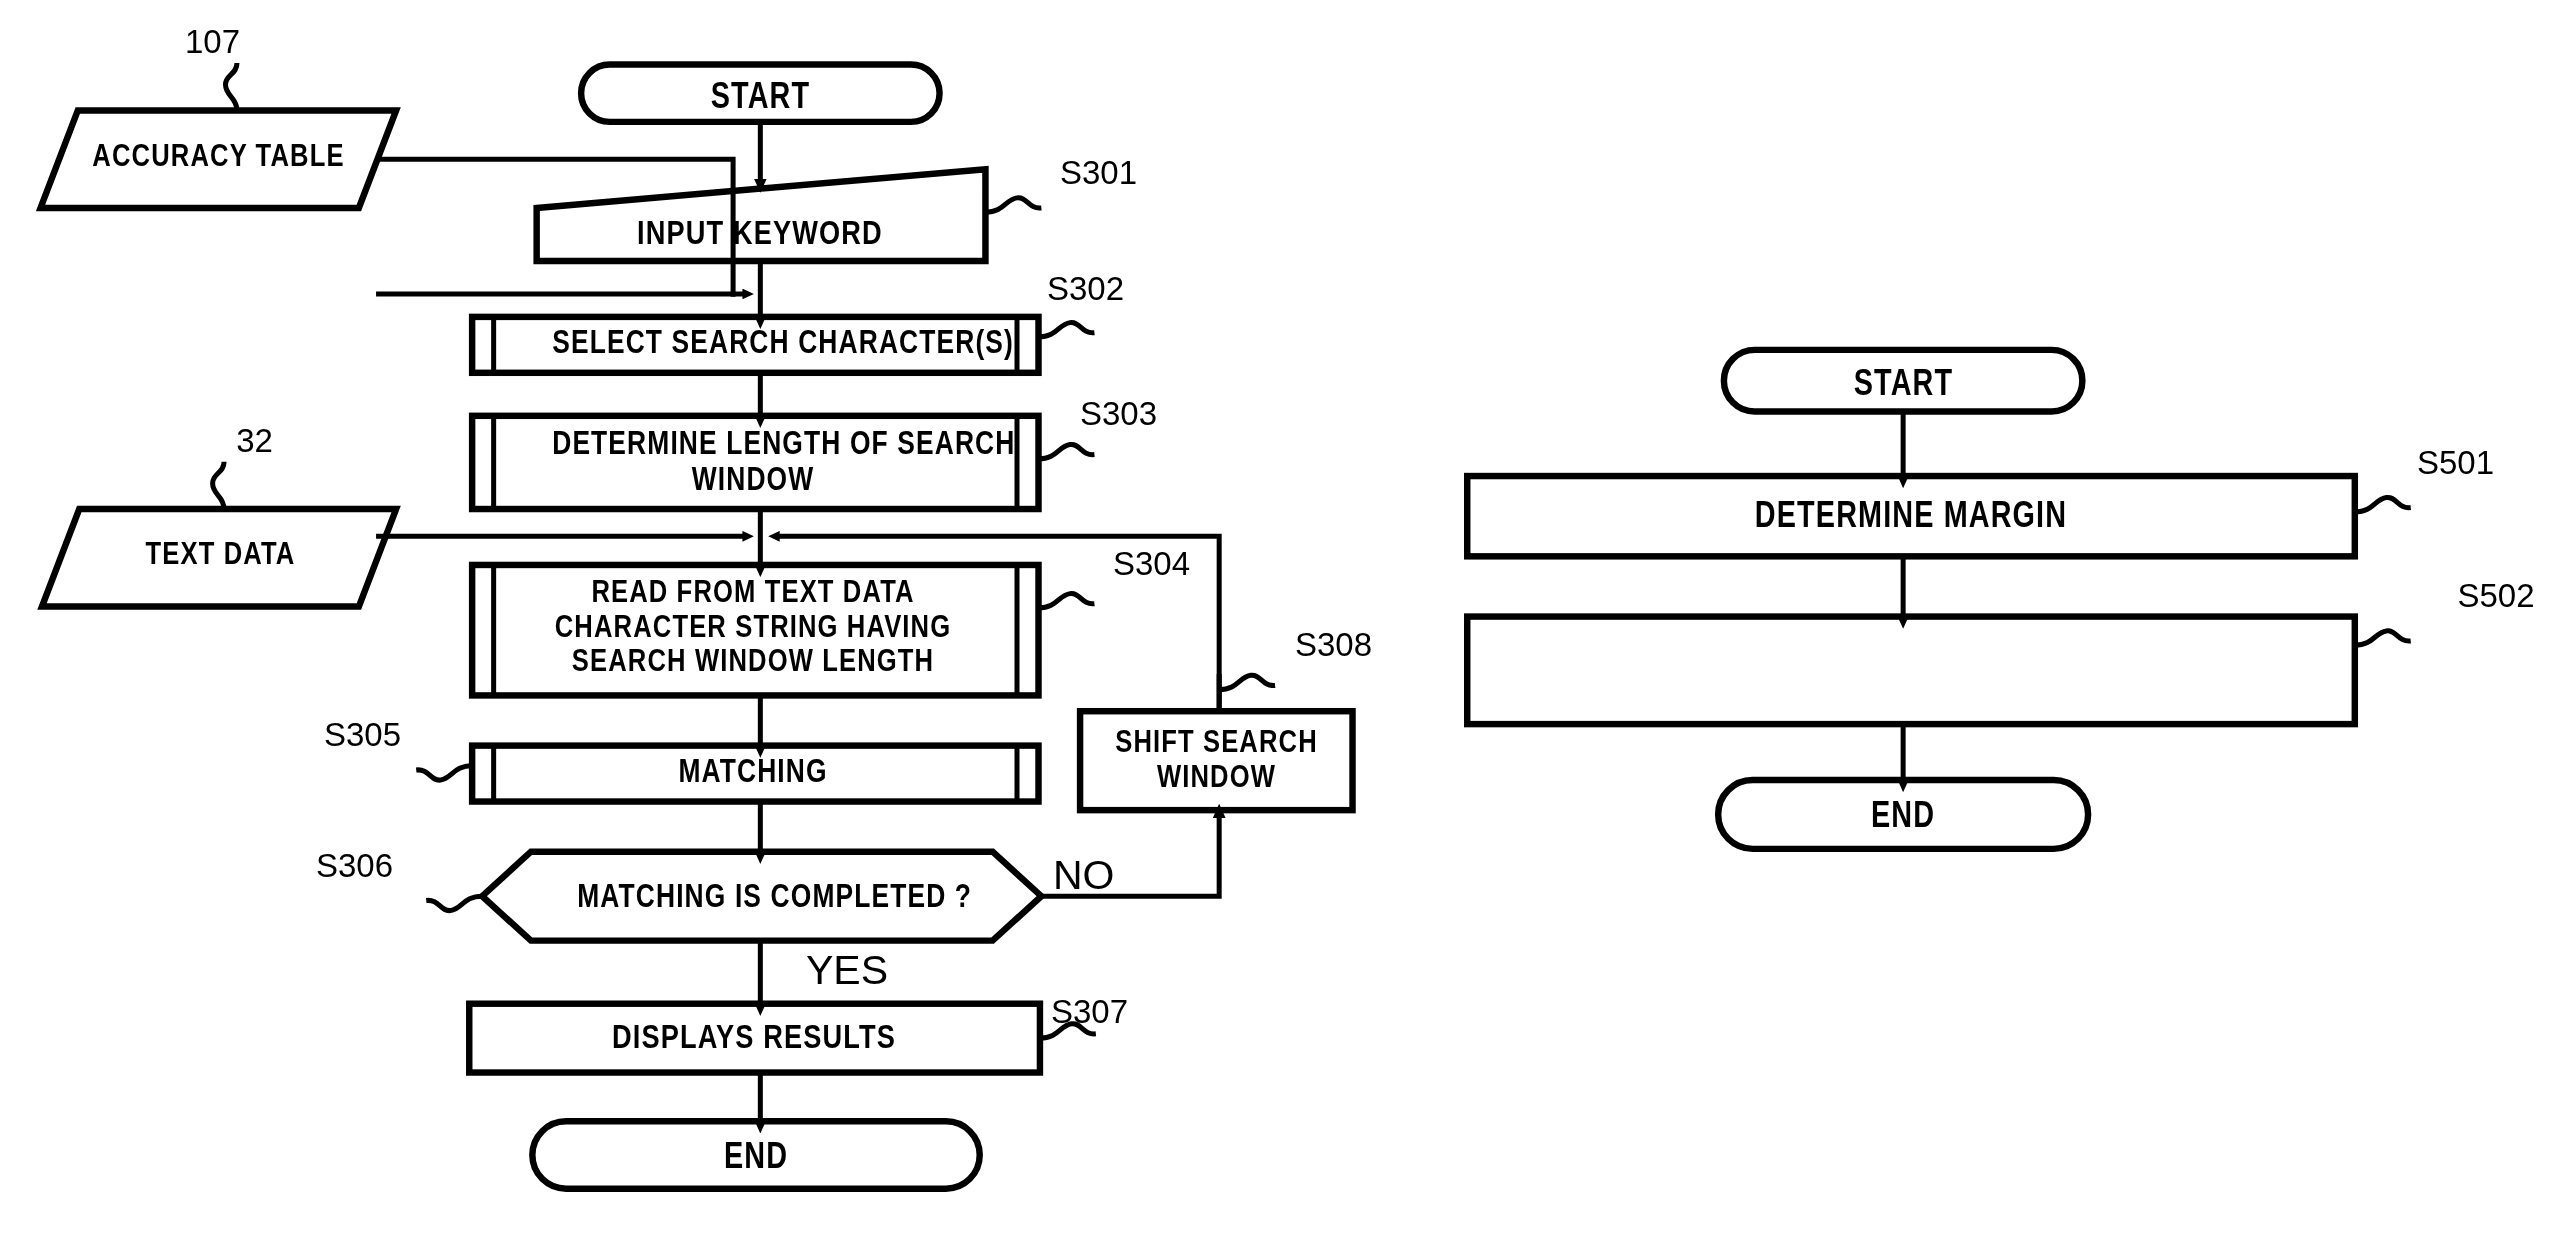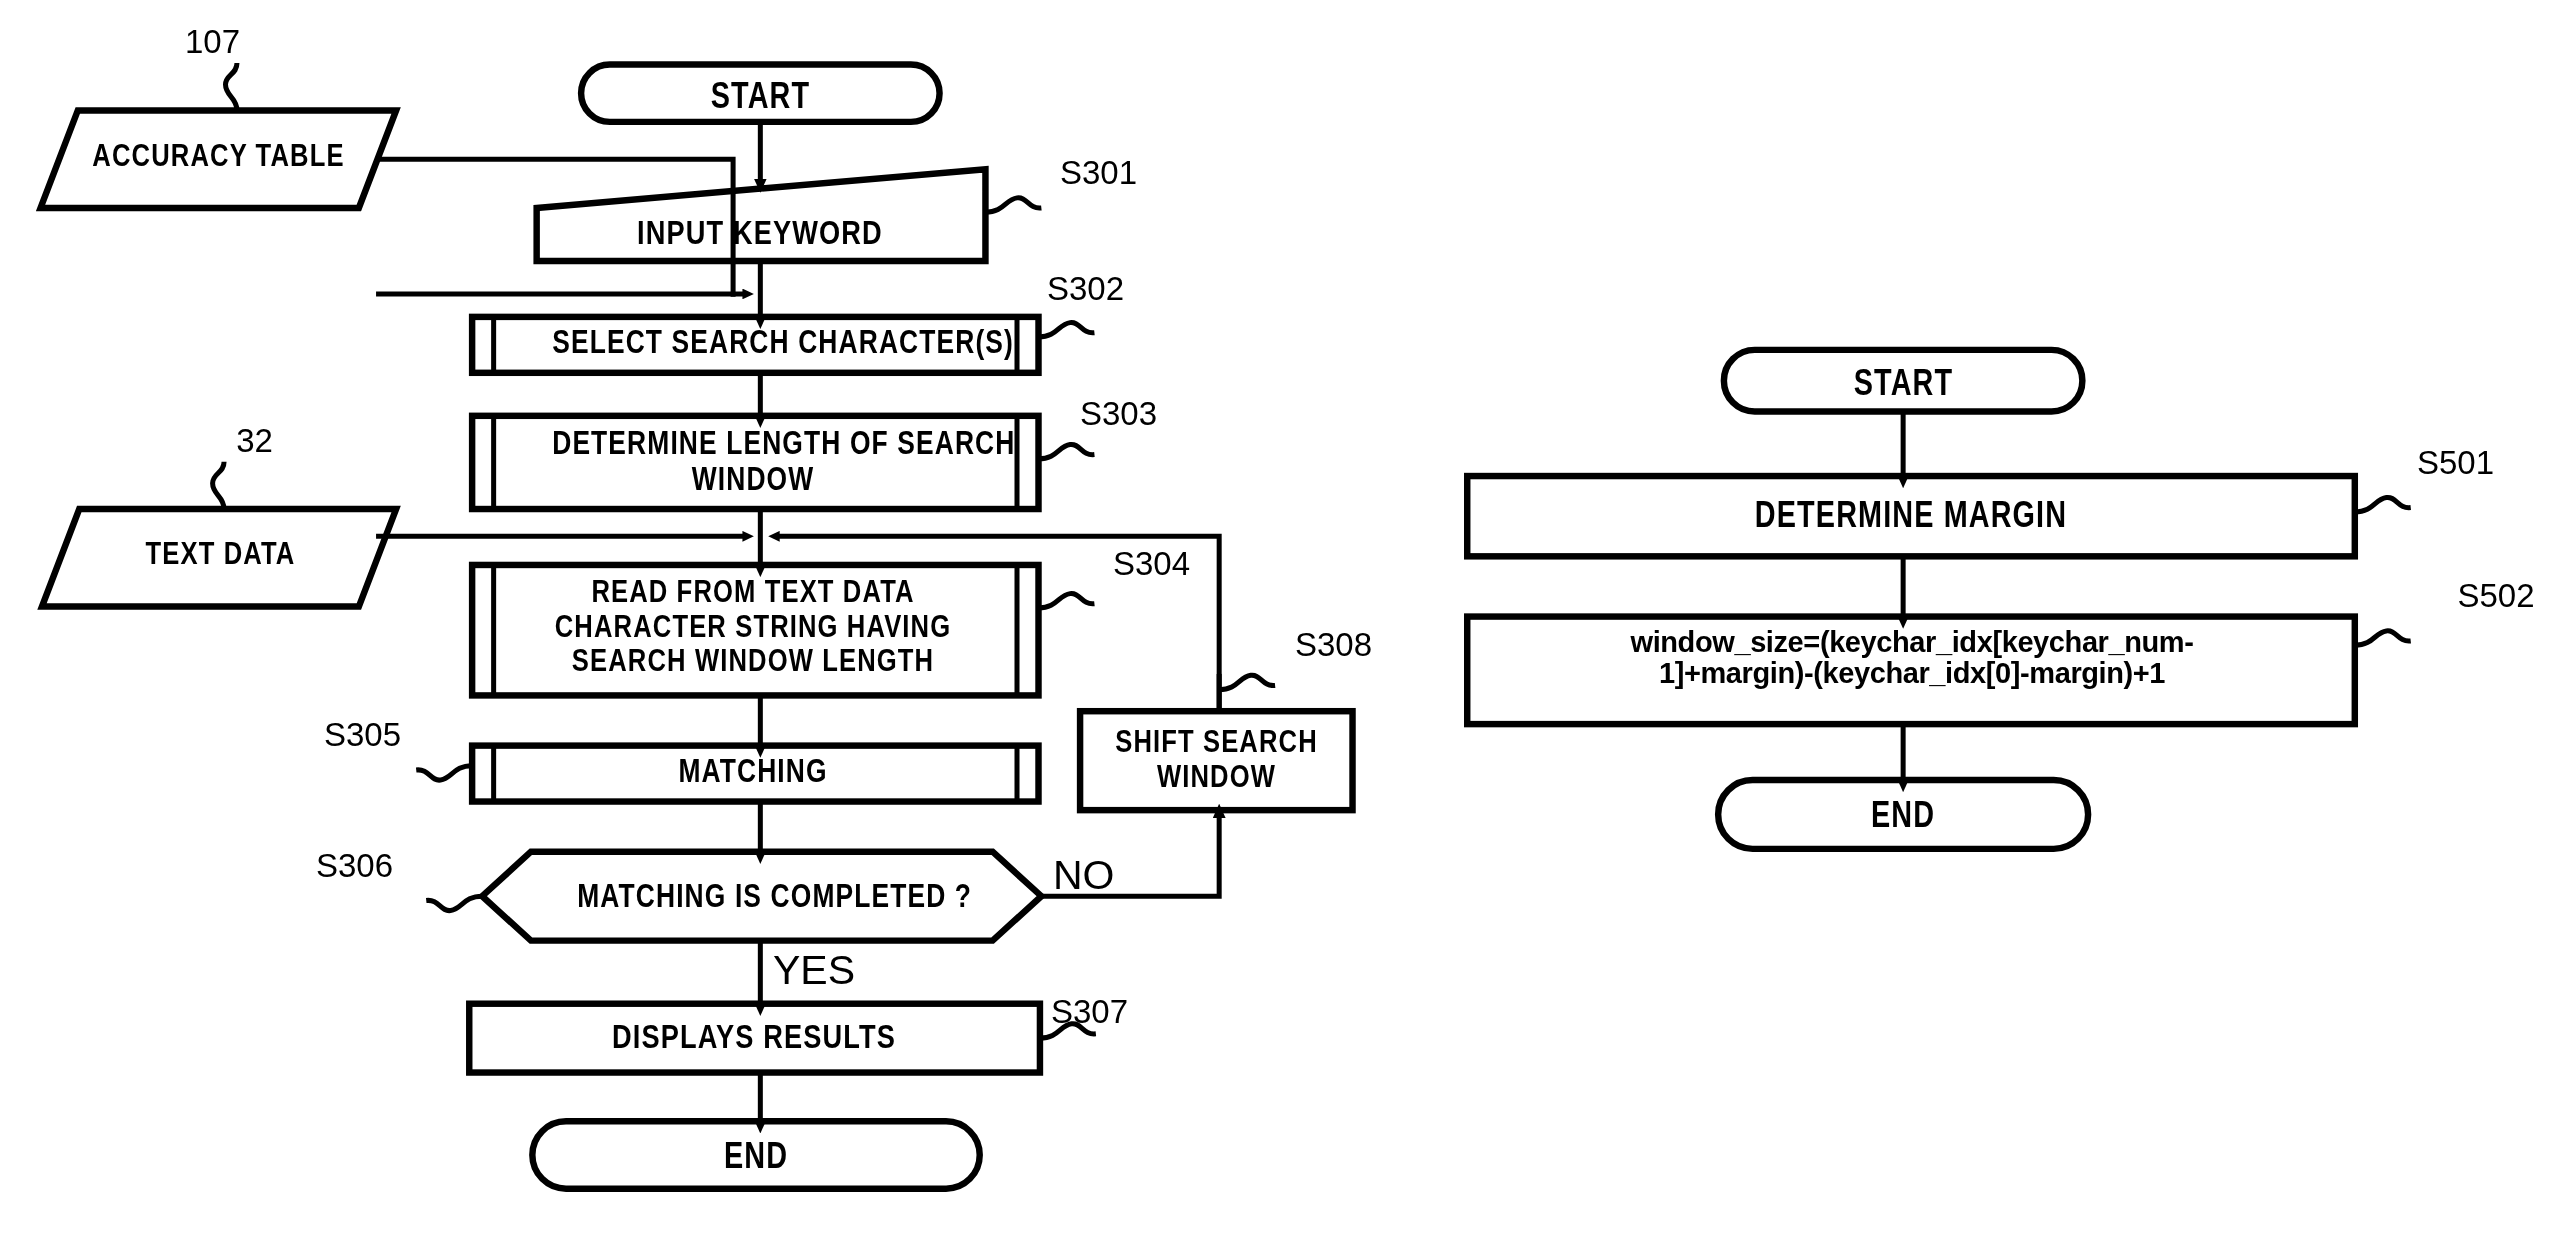--- a/index.html
+++ b/index.html
@@ -211,21 +211,21 @@
 <div class="lbl stencil" style="left:502px;top:753px;width:502px;font-size:33px;">MATCHING</div>
 
 <div class="lbl ref" style="left:324px;top:717px;width:143px;text-align:left;">S305</div>
 
 <div class="lbl stencil" style="left:531px;top:878px;width:462px;font-size:33px;">MATCHING IS COMPLETED ?</div>
 
 <div class="lbl ref" style="left:316px;top:848px;width:143px;text-align:left;">S306</div>
 
 <div class="lbl yn" style="left:1053px;top:853px;width:86px;text-align:left;">NO</div>
 
-<div class="lbl yn" style="left:773px;top:948px;width:100px;text-align:left;">YES</div>
+<div class="lbl yn" style="left:797px;top:948px;width:100px;text-align:center;">YES</div>
 
 <div class="lbl stencil" style="left:1080px;top:724px;width:273px;font-size:32px;">SHIFT SEARCH
 WINDOW</div>
 
 <div class="lbl ref" style="left:1229px;top:627px;width:143px;text-align:right;">S308</div>
 
 <div class="lbl stencil" style="left:473px;top:1018px;width:562px;font-size:34px;">DISPLAYS RESULTS</div>
 
 <div class="lbl ref" style="left:1051px;top:994px;width:143px;text-align:left;">S307</div>
 
@@ -238,21 +238,19 @@
 <div class="lbl stencil" style="left:52px;top:536px;width:337px;font-size:32px;">TEXT DATA</div>
 
 <div class="lbl ref" style="left:183px;top:423px;width:143px;text-align:center;">32</div>
 
 <div class="lbl stencil" style="left:1724px;top:364px;width:359px;font-size:36px;">START</div>
 
 <div class="lbl stencil" style="left:1467px;top:496px;width:888px;font-size:36px;">DETERMINE MARGIN</div>
 
 <div class="lbl ref" style="left:2417px;top:445px;width:158px;text-align:left;">S501</div>
 
-<div class="lbl formula" style="left:1476px;top:627px;width:872px;">window_size=(keychar_idx[keychar_num-
-1]+margin)-(keychar_idx[0]-margin)+1</div>
 
 <div class="lbl ref" style="left:2417px;top:578px;width:158px;text-align:center;">S502</div>
 
 <div class="lbl stencil" style="left:1718px;top:796px;width:370px;font-size:36px;">END</div>
 
 </div>
 
 
 </body></html>

